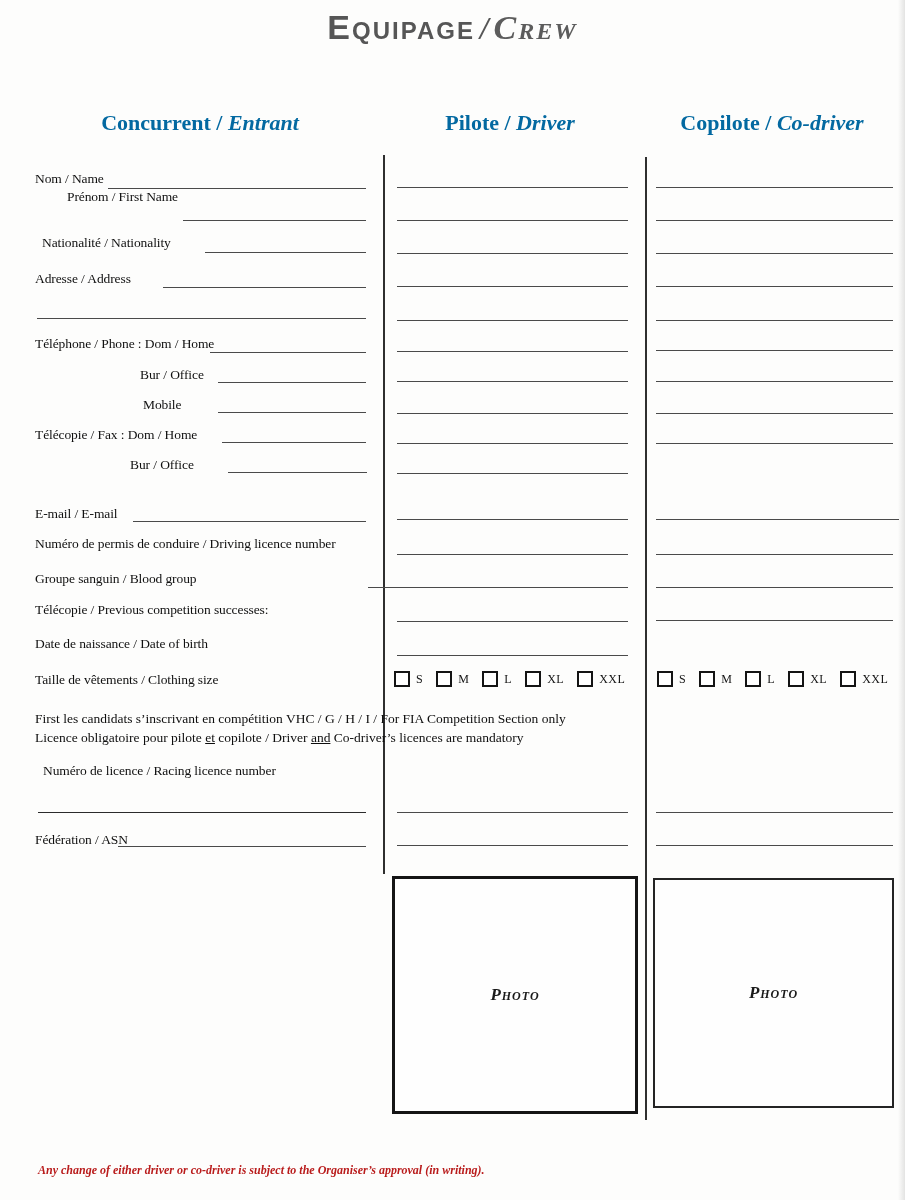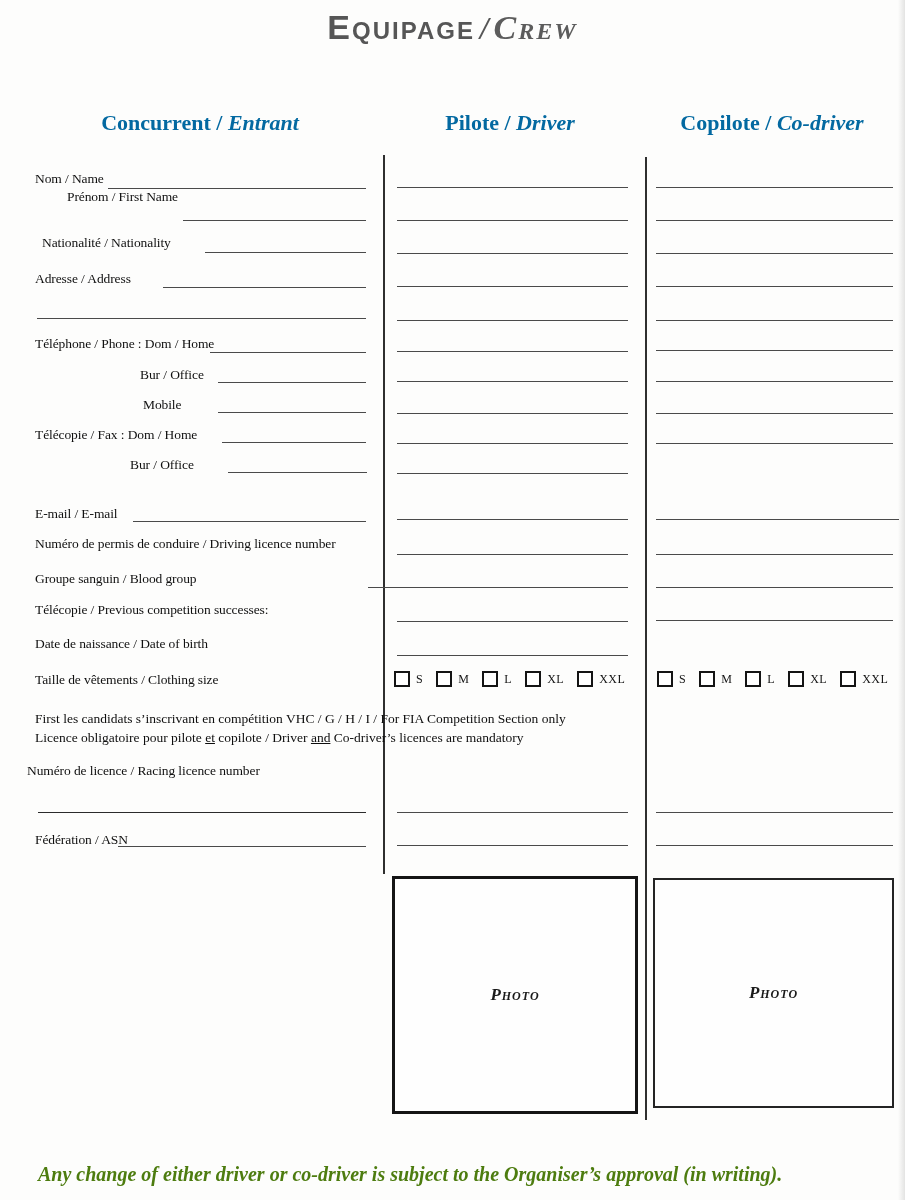--- a/index.html
+++ b/index.html
@@ -36,21 +36,21 @@
   
   .cb-group{position:absolute;display:flex;align-items:center;gap:13px;}
   .cb-item{display:flex;align-items:center;gap:6px;}
   .cb{width:12px;height:12px;border:2px solid #141414;background:#fff;display:inline-block;}
   .cb-label{font-size:12px;letter-spacing:0.5px;color:#141414;}
   
   .photo-box{position:absolute;background:#fefefe;display:flex;align-items:center;justify-content:center;}
   .photo-label{font-variant:small-caps;font-weight:bold;font-style:italic;font-size:17px;letter-spacing:1px;color:#1a1a1a;}
   
   .footer-fr{position:absolute;left:30px;top:1140px;font-size:16px;font-weight:bold;white-space:nowrap;color:#0b0b0b;}
-  .footer-en{position:absolute;left:38px;top:1163px;font-size:20px;font-weight:bold;font-style:italic;white-space:nowrap;color:#4d7c0f;text-align:center;}
+  .footer-en{position:absolute;left:38px;top:1163px;font-size:12px;font-weight:bold;font-style:italic;white-space:nowrap;color:#b91c1c;text-align:center;}
 </style>
 </head>
 <body>
 
 <div class="page">
 
   <div class="title">
     <span class="t-fr">Equipage</span><span class="t-sep">/</span><span class="t-en">Crew</span>
   </div>
 
@@ -200,21 +200,21 @@
       </span>
   </div>
 
   <div class="fia-line" style="left:35px;top:711px;">
     <span class="fr">First les candidats s’inscrivant en compétition VHC / G / H / I  /</span><span class="en"> For FIA Competition Section only</span>
   </div>
   <div class="fia-line" style="left:35px;top:730px;">
     <span class="fr">Licence obligatoire pour pilote </span><span class="fr u">et</span><span class="fr"> copilote / </span><span class="en">Driver </span><span class="en u">and</span><span class="en"> Co-driver’s licences are mandatory</span>
   </div>
 
-  <div class="lbl" style="left:27px;top:763px;text-align:right;">
+  <div class="lbl" style="left:43px;top:763px;text-align:right;">
     <span class="fr">Numéro de licence</span><span class="plain"> / </span><span class="en">Racing licence number</span>
   </div>
   <div class="line dark" style="left:38px;top:812px;width:328px;"></div>
   <div class="line" style="left:397px;top:812px;width:231px;"></div>
   <div class="line" style="left:656px;top:812px;width:237px;"></div>
 
   <div class="lbl" style="left:35px;top:832px;">
     <span class="fr">Fédération</span><span class="plain"> / </span><span class="en">ASN</span>
   </div>
   <div class="line" style="left:118px;top:846px;width:248px;"></div>

